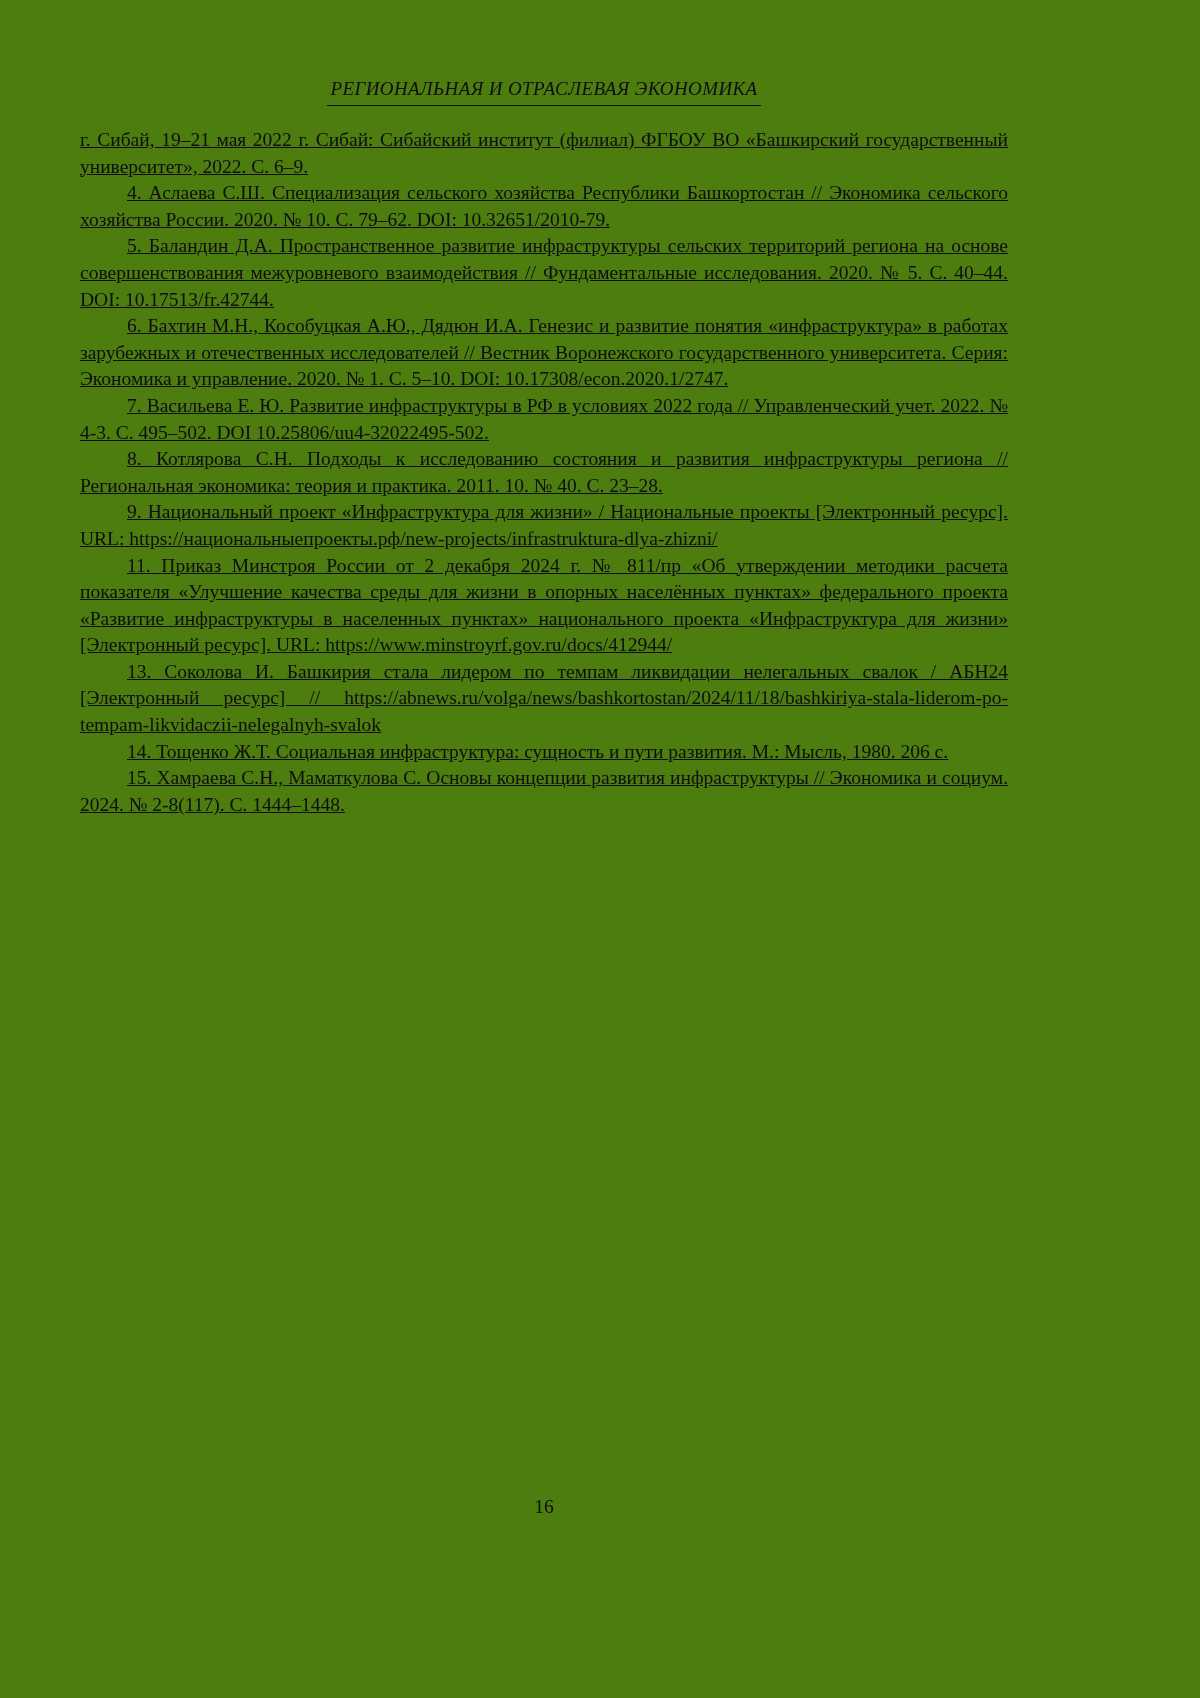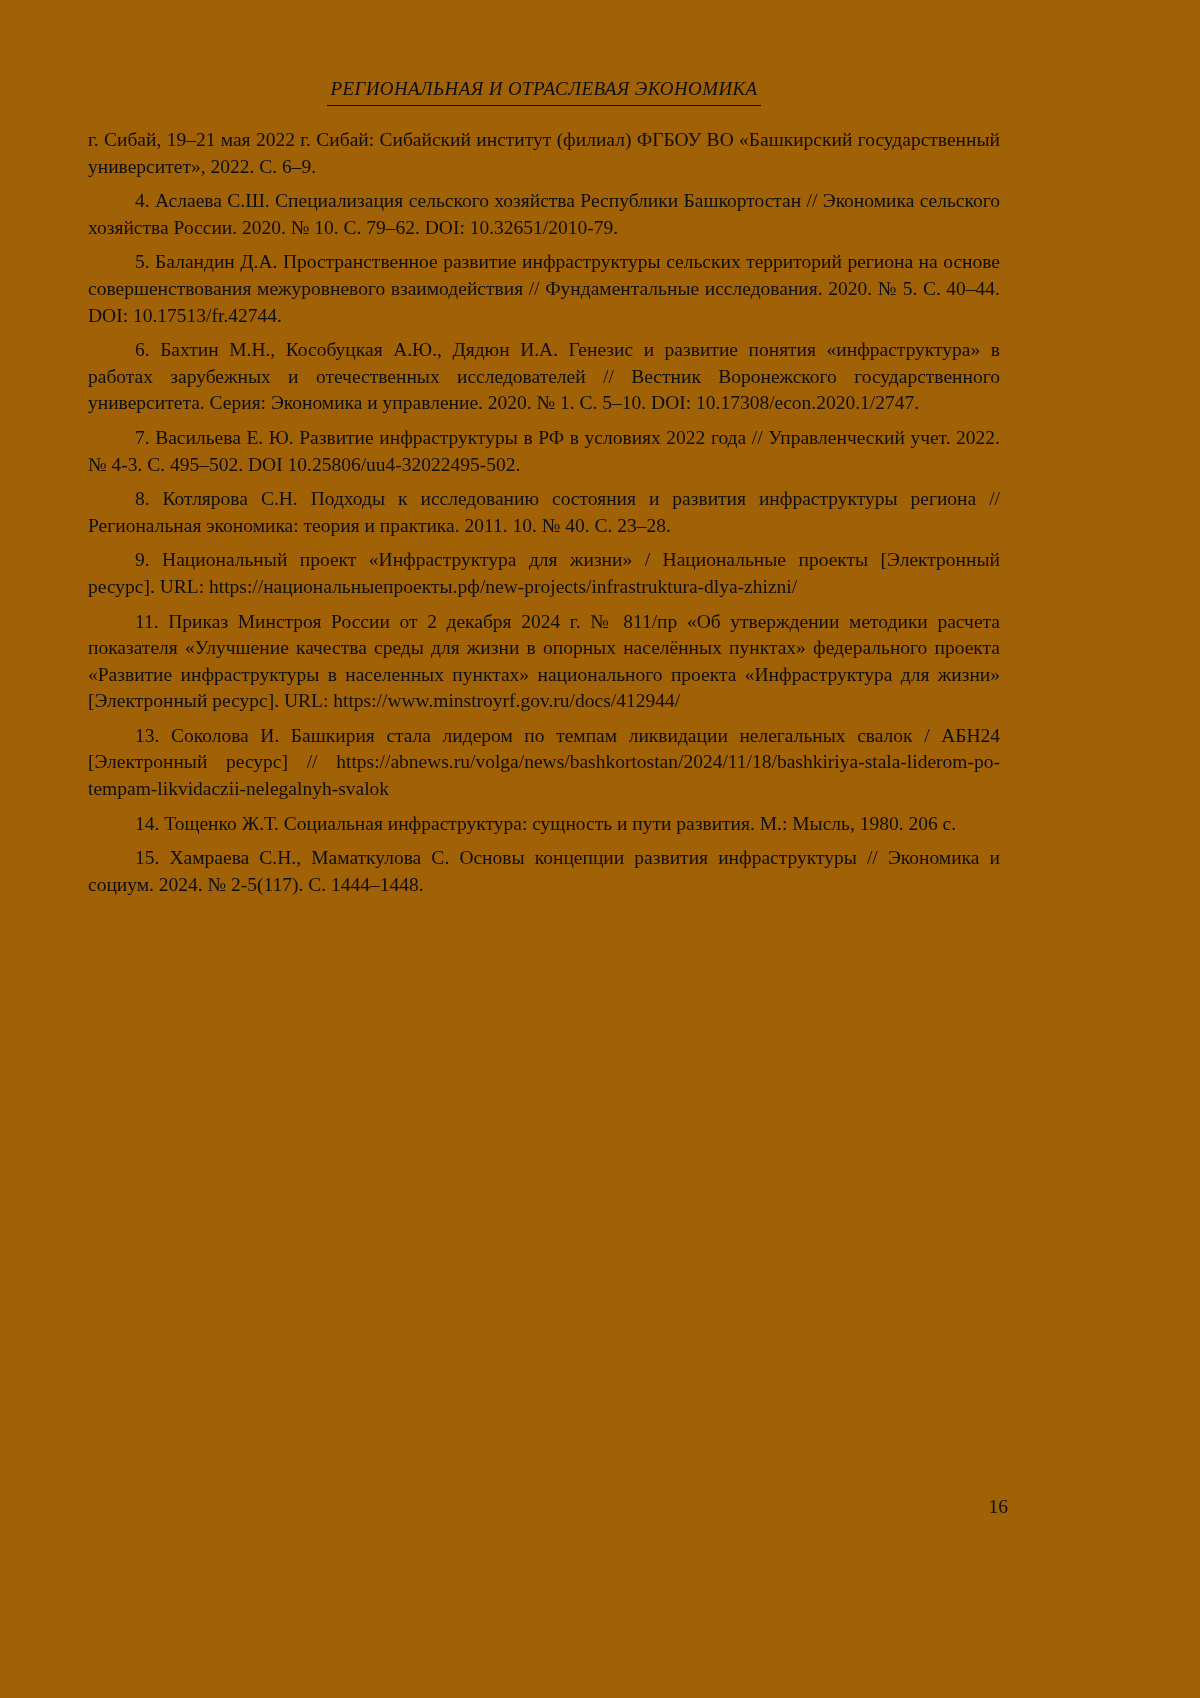--- a/index.html
+++ b/index.html
@@ -4,21 +4,21 @@
 <style>
   html, body {
     margin: 0;
     padding: 0;
     background: #ffffff;
   }
   .page {
     position: relative;
     width: 1200px;
     height: 1698px;
-    background: #a16207;
+    background: #4d7c0f;
     box-sizing: border-box;
     padding: 78px 192px 0 80px;
     font-family: "Liberation Serif", "DejaVu Serif", serif;
     color: #0e0e10;
     overflow: hidden;
   }
   .running-head-wrap {
     text-align: center;
     margin: 0 0 21px 0;
   }
@@ -28,36 +28,37 @@
     font-size: 19px;
     letter-spacing: 0.4px;
     padding: 0 3px 5px 3px;
     border-bottom: 1.6px solid #0e0e10;
     white-space: nowrap;
   }
   .references-list {
     width: 100%;
   }
   .para {
-    margin: 8px;
+    margin: 0;
     font-size: 19.5px;
     line-height: 26.6px;
     text-align: justify;
     text-indent: 47px;
     overflow-wrap: break-word;
+    text-decoration: underline;
   }
   .para.no-indent {
     text-indent: 0;
   }
   .page-number {
     position: absolute;
     bottom: 180px;
     left: 80px;
     width: 928px;
-    text-align: right;
+    text-align: center;
     font-size: 19.5px;
   }
 </style>
 </head>
 <body>
 
 <div class="page">
 
   <div class="running-head-wrap">
     <span class="running-head">РЕГИОНАЛЬНАЯ И ОТРАСЛЕВАЯ ЭКОНОМИКА</span>
@@ -67,18 +68,18 @@
       <p class="para no-indent">г. Сибай, 19–21 мая 2022 г. Сибай: Сибайский институт (филиал) ФГБОУ ВО «Башкирский государственный университет», 2022. С. 6–9.</p>
       <p class="para">4. Аслаева С.Ш. Специализация сельского хозяйства Республики Башкортостан // Экономика сельского хозяйства России. 2020. № 10. С. 79–62. DOI: 10.32651/2010-79.</p>
       <p class="para">5. Баландин Д.А. Пространственное развитие инфраструктуры сельских территорий региона на основе совершенствования межуровневого взаимодействия // Фундаментальные исследования. 2020. № 5. С. 40–44. DOI: 10.17513/fr.42744.</p>
       <p class="para">6. Бахтин М.Н., Кособуцкая А.Ю., Дядюн И.А. Генезис и развитие понятия «инфраструктура» в работах зарубежных и отечественных исследователей // Вестник Воронежского государственного университета. Серия: Экономика и управление. 2020. № 1. С. 5–10. DOI: 10.17308/econ.2020.1/2747.</p>
       <p class="para">7. Васильева Е. Ю. Развитие инфраструктуры в РФ в условиях 2022 года // Управленческий учет. 2022. № 4-3. С. 495–502. DOI 10.25806/uu4-32022495-502.</p>
       <p class="para">8. Котлярова С.Н. Подходы к исследованию состояния и развития инфраструктуры региона // Региональная экономика: теория и практика. 2011. 10. № 40. С. 23–28.</p>
       <p class="para">9. Национальный проект «Инфраструктура для жизни» / Национальные проекты [Электронный ресурс]. URL: https://национальныепроекты.рф/new-projects/infrastruktura-dlya-zhizni/</p>
       <p class="para">11. Приказ Минстроя России от 2 декабря 2024 г. № 811/пр «Об утверждении методики расчета показателя «Улучшение качества среды для жизни в опорных населённых пунктах» федерального проекта «Развитие инфраструктуры в населенных пунктах» национального проекта «Инфраструктура для жизни» [Электронный ресурс]. URL: https://www.minstroyrf.gov.ru/docs/412944/</p>
       <p class="para">13. Соколова И. Башкирия стала лидером по темпам ликвидации нелегальных свалок / АБН24 [Электронный ресурс] // https://abnews.ru/volga/news/bashkortostan/2024/11/18/bashkiriya-stala-liderom-po-tempam-likvidaczii-nelegalnyh-svalok</p>
       <p class="para">14. Тощенко Ж.Т. Социальная инфраструктура: сущность и пути развития. М.: Мысль, 1980. 206 с.</p>
-      <p class="para">15. Хамраева С.Н., Маматкулова С. Основы концепции развития инфраструктуры // Экономика и социум. 2024. № 2-5(117). С. 1444–1448.</p>
+      <p class="para">15. Хамраева С.Н., Маматкулова С. Основы концепции развития инфраструктуры // Экономика и социум. 2024. № 2-8(117). С. 1444–1448.</p>
     </div>
 
   <div class="page-number">16</div>
 
 </div>
 
 </body></html>

